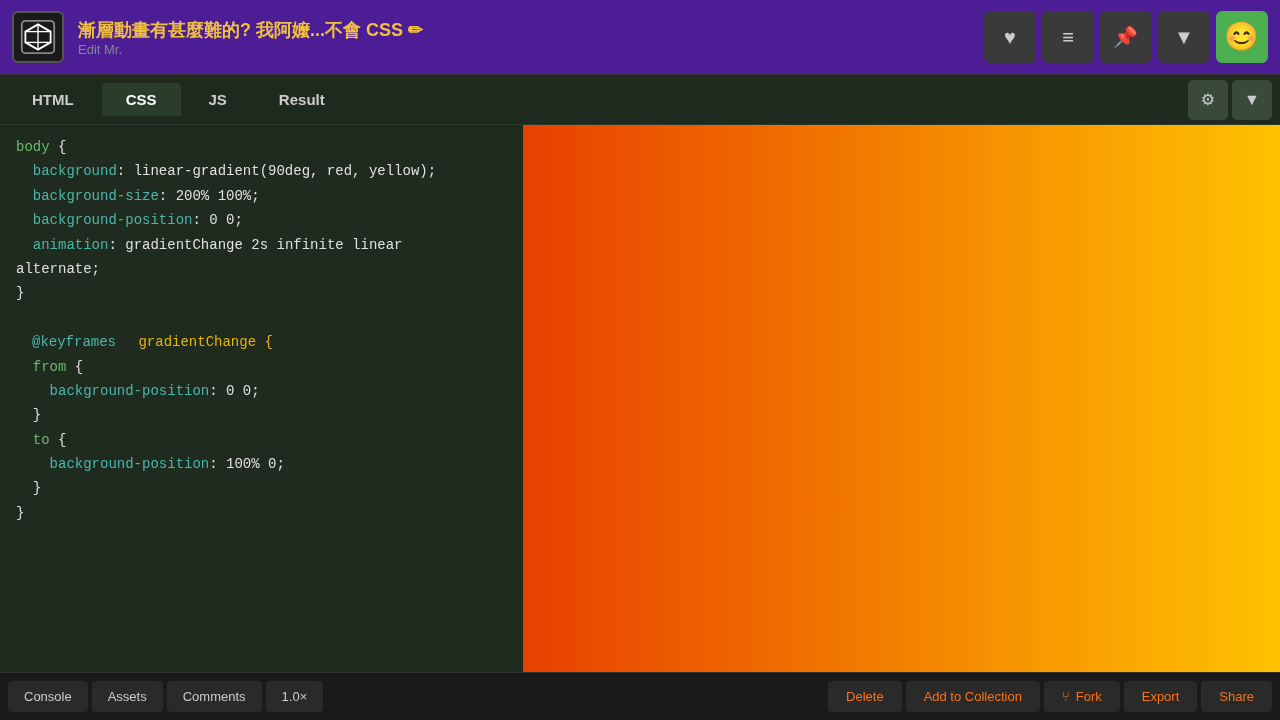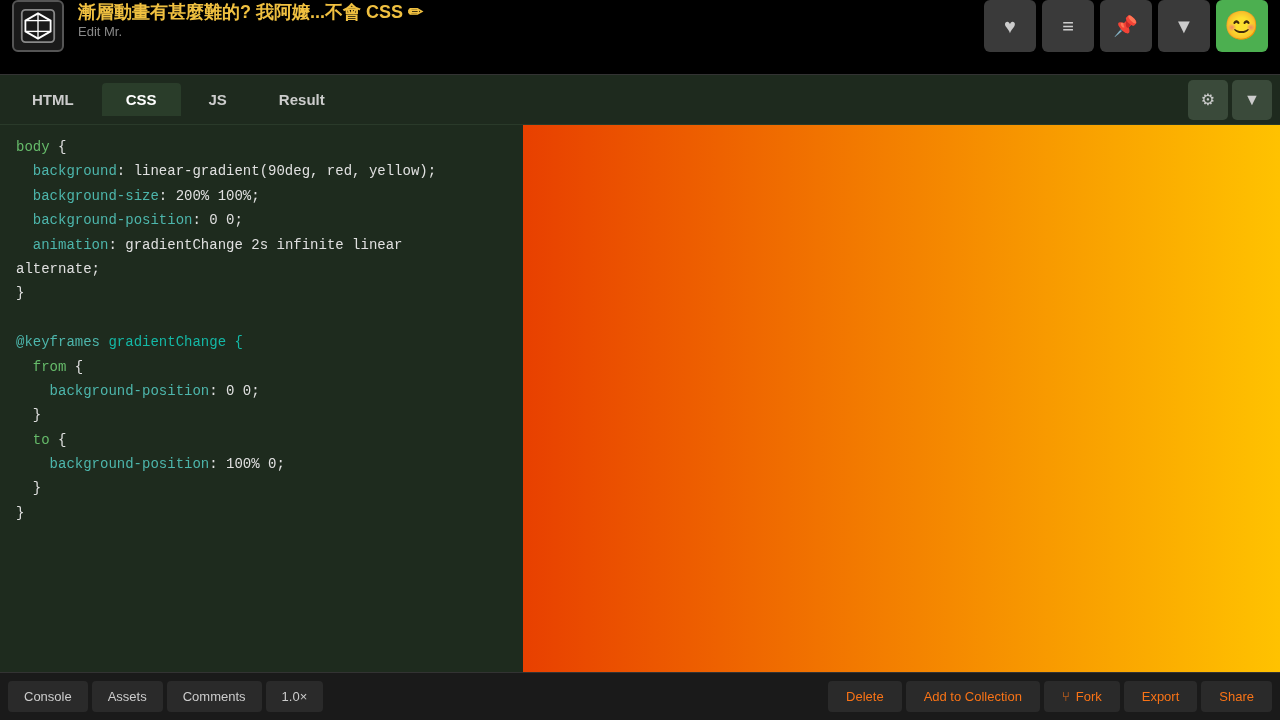--- a/index.html
+++ b/index.html
@@ -1,22 +1,22 @@
 <!DOCTYPE html>
 <html><head>
   <meta charset="utf-8">
   <style>
     * { margin: 0; padding: 0; box-sizing: border-box; }
     body { width: 1280px; height: 720px; overflow: hidden; background: #1a1a1a; font-family: 'Courier New', monospace; }
 
     
     #header {
       display: flex;
-      align-items: flex-start;
-      background: #000000;
+      align-items: center;
+      background: #4c1d95;
       height: 75px;
       padding: 0 12px;
       border-bottom: 1px solid #333;
     }
     #logo-box {
       width: 52px; height: 52px;
       background: #1a1a1a;
       border: 2px solid #555;
       border-radius: 6px;
       display: flex; align-items: center; justify-content: center;
@@ -108,22 +108,22 @@
       white-space: pre;
       font-family: 'Courier New', monospace;
     }
 
     
     .c-selector { color: #66bb6a; } 
     .c-brace { color: #e0e0e0; }
     .c-property { color: #4db6ac; } 
     .c-colon { color: #e0e0e0; }
     .c-value { color: #e0e0e0; }
-    .c-atrule { color: #4db6ac; }
-    .c-atrule-name { color: #14b8a6; }
+    .c-atrule { color: #4db6ac; margin-left: 16px; }
+    .c-atrule-name { color: #eab308; margin-left: 14px; }
     .c-keyword { color: #66bb6a; }
 
     
     #preview-panel {
       flex: 1;
       background: linear-gradient(90deg, #e84000 0%, #ffc200 100%);
       position: relative;
       overflow: hidden;
     }
 

